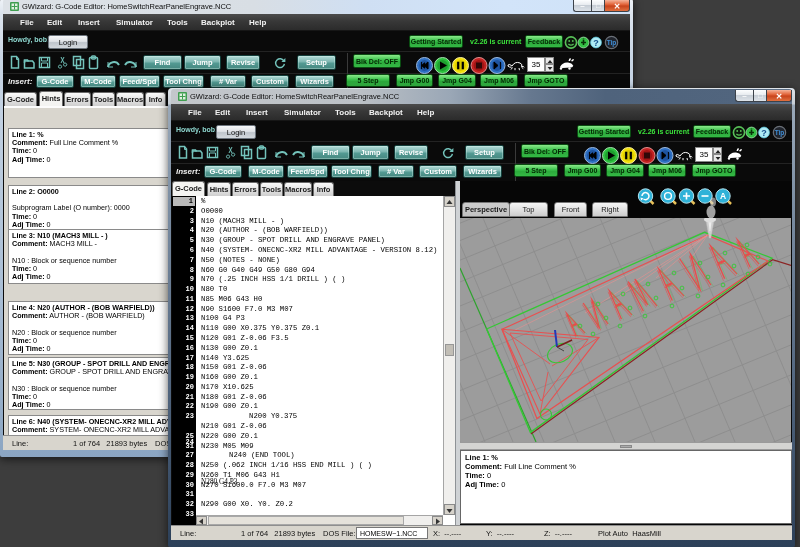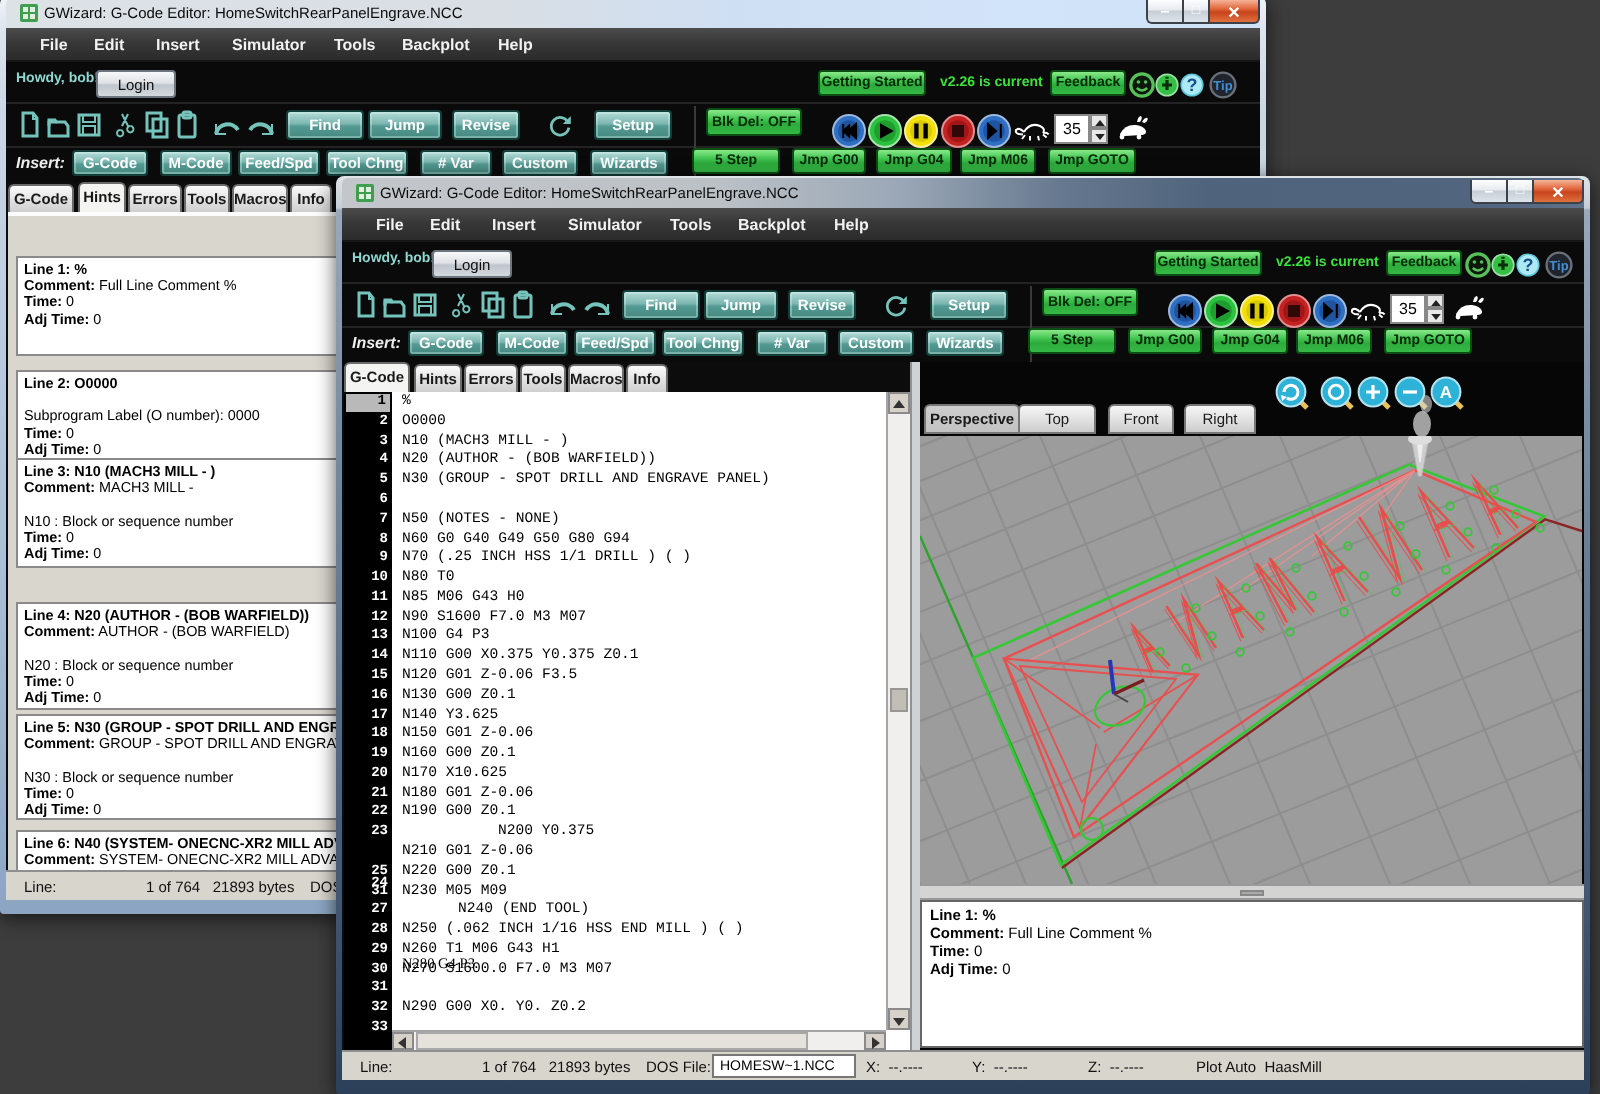--- a/index.html
+++ b/index.html
@@ -503,20 +503,21 @@
           <div class="gtext" style="top:1.0px;">%</div>
           <div class="gnum" style="top:10.8px;">2</div>
           <div class="gtext" style="top:10.8px;">O0000</div>
           <div class="gnum" style="top:20.6px;">3</div>
           <div class="gtext" style="top:20.6px;">N10 (MACH3 MILL - )</div>
           <div class="gnum" style="top:30.3px;">4</div>
           <div class="gtext" style="top:30.3px;">N20 (AUTHOR - (BOB WARFIELD))</div>
           <div class="gnum" style="top:40.1px;">5</div>
           <div class="gtext" style="top:40.1px;">N30 (GROUP - SPOT DRILL AND ENGRAVE PANEL)</div>
           <div class="gnum" style="top:49.9px;">6</div>
+          <div class="gtext" style="top:49.9px;">N40 (SYSTEM- ONECNC-XR2 MILL ADVANTAGE - VERSION 8.12)</div>
           <div class="gnum" style="top:59.7px;">7</div>
           <div class="gtext" style="top:59.7px;">N50 (NOTES - NONE)</div>
           <div class="gnum" style="top:69.5px;">8</div>
           <div class="gtext" style="top:69.5px;">N60 G0 G40 G49 G50 G80 G94</div>
           <div class="gnum" style="top:79.2px;">9</div>
           <div class="gtext" style="top:79.2px;">N70 (.25 INCH HSS 1/1 DRILL ) ( )</div>
           <div class="gnum" style="top:89.0px;">10</div>
           <div class="gtext" style="top:89.0px;">N80 T0</div>
           <div class="gnum" style="top:98.8px;">11</div>
           <div class="gtext" style="top:98.8px;">N85 M06 G43 H0</div>

